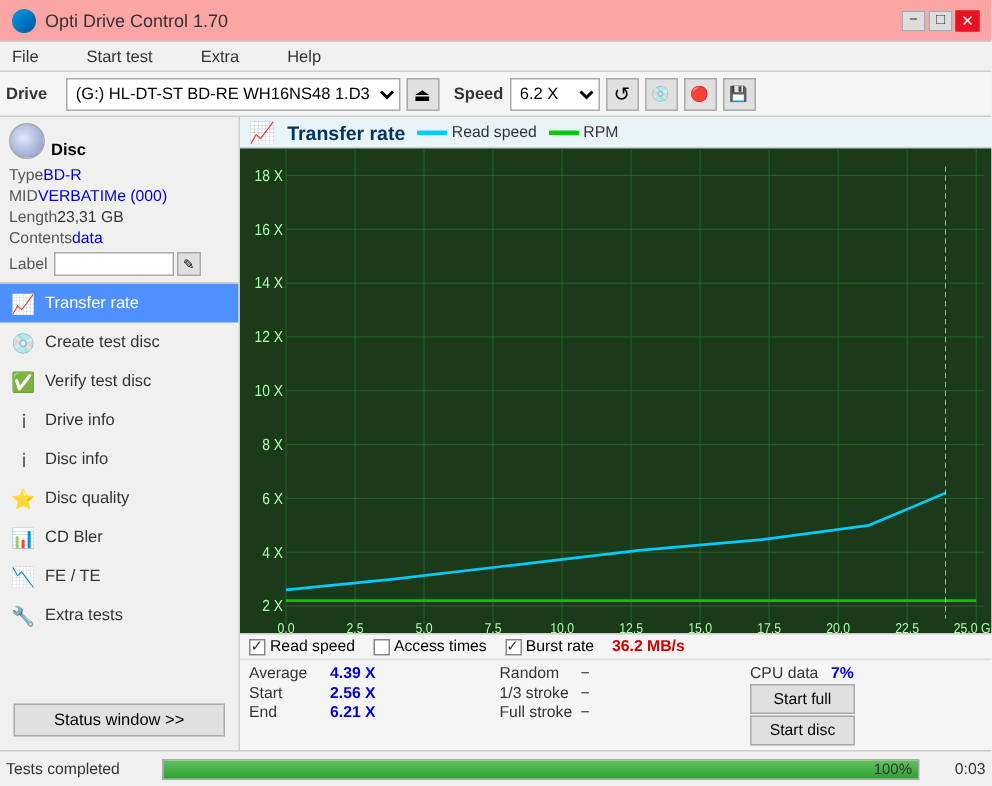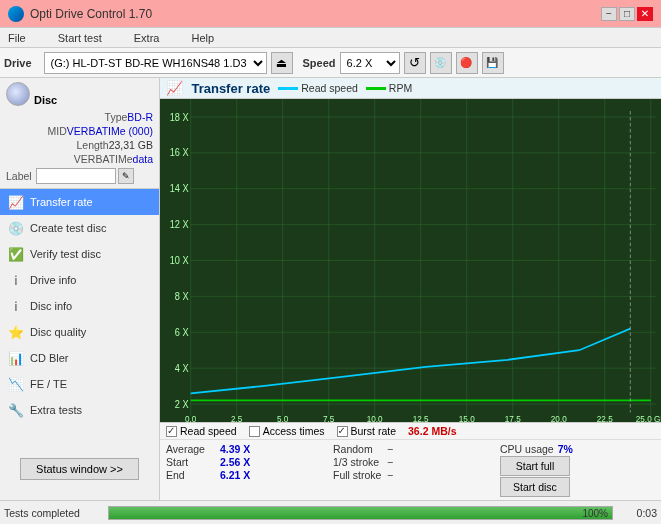--- a/index.html
+++ b/index.html
@@ -153,21 +153,21 @@
     }
     .disc-icon {
       width: 24px; height: 24px;
       background: radial-gradient(circle at 40% 40%, #e0e8ff, #8090c0);
       border-radius: 50%;
       border: 1px solid #aaa;
     }
     .disc-title { font-weight: bold; font-size: 11px; }
     .disc-row {
       display: flex;
-      justify-content: flex-end;
+      justify-content: flex-start;
       font-size: 10.5px;
       padding: 1px 0;
     }
     .disc-row .label { color: #555; }
     .disc-row .value { color: #0000cc; font-weight: 500; }
     .disc-row .value.normal { color: #333; }
     .label-input-row {
       display: flex;
       align-items: center;
       gap: 2px;
@@ -209,21 +209,21 @@
     .nav-icon {
       width: 16px; height: 16px;
       display: flex; align-items: center; justify-content: center;
       font-size: 13px;
       color: #555;
     }
     .nav-item.active .nav-icon { color: white; }
 
     
     .status-btn {
-      margin: 20px;
+      margin: 9px;
       height: 22px;
       background: #e0e0e0;
       border: 1px solid #aaa;
       cursor: pointer;
       font-size: 11px;
       text-align: center;
       display: flex; align-items: center; justify-content: center;
     }
 
     
@@ -431,21 +431,21 @@
       </div>
       <div class="disc-row">
         <span class="label">MID</span>
         <span class="value">VERBATIMe (000)</span>
       </div>
       <div class="disc-row">
         <span class="label">Length</span>
         <span class="value normal">23,31 GB</span>
       </div>
       <div class="disc-row">
-        <span class="label">VERBATIMe</span>
+        <span class="label">Contents</span>
         <span class="value">data</span>
       </div>
       <div class="label-input-row">
         <span class="label-text">Label</span>
         <input class="label-input" type="text" value="" style="">
         <button class="label-edit-btn">✎</button>
       </div>
     </div>
 
     <div class="nav-menu">
@@ -618,21 +618,21 @@
             <span class="stats-dash">−</span>
           </div>
           <div class="stats-row">
             <span class="stats-label">Full stroke</span>
             <span class="stats-dash">−</span>
           </div>
         </div>
 
         <div class="stats-col">
           <div class="stats-row">
-            <span class="stats-label">CPU usage</span>
+            <span class="stats-label">CPU data</span>
             <span class="stats-value">7%</span>
           </div>
           <div class="stats-row">
             <button class="start-btn">Start full</button>
           </div>
           <div class="stats-row">
             <button class="start-btn">Start disc</button>
           </div>
         </div>
       </div>

